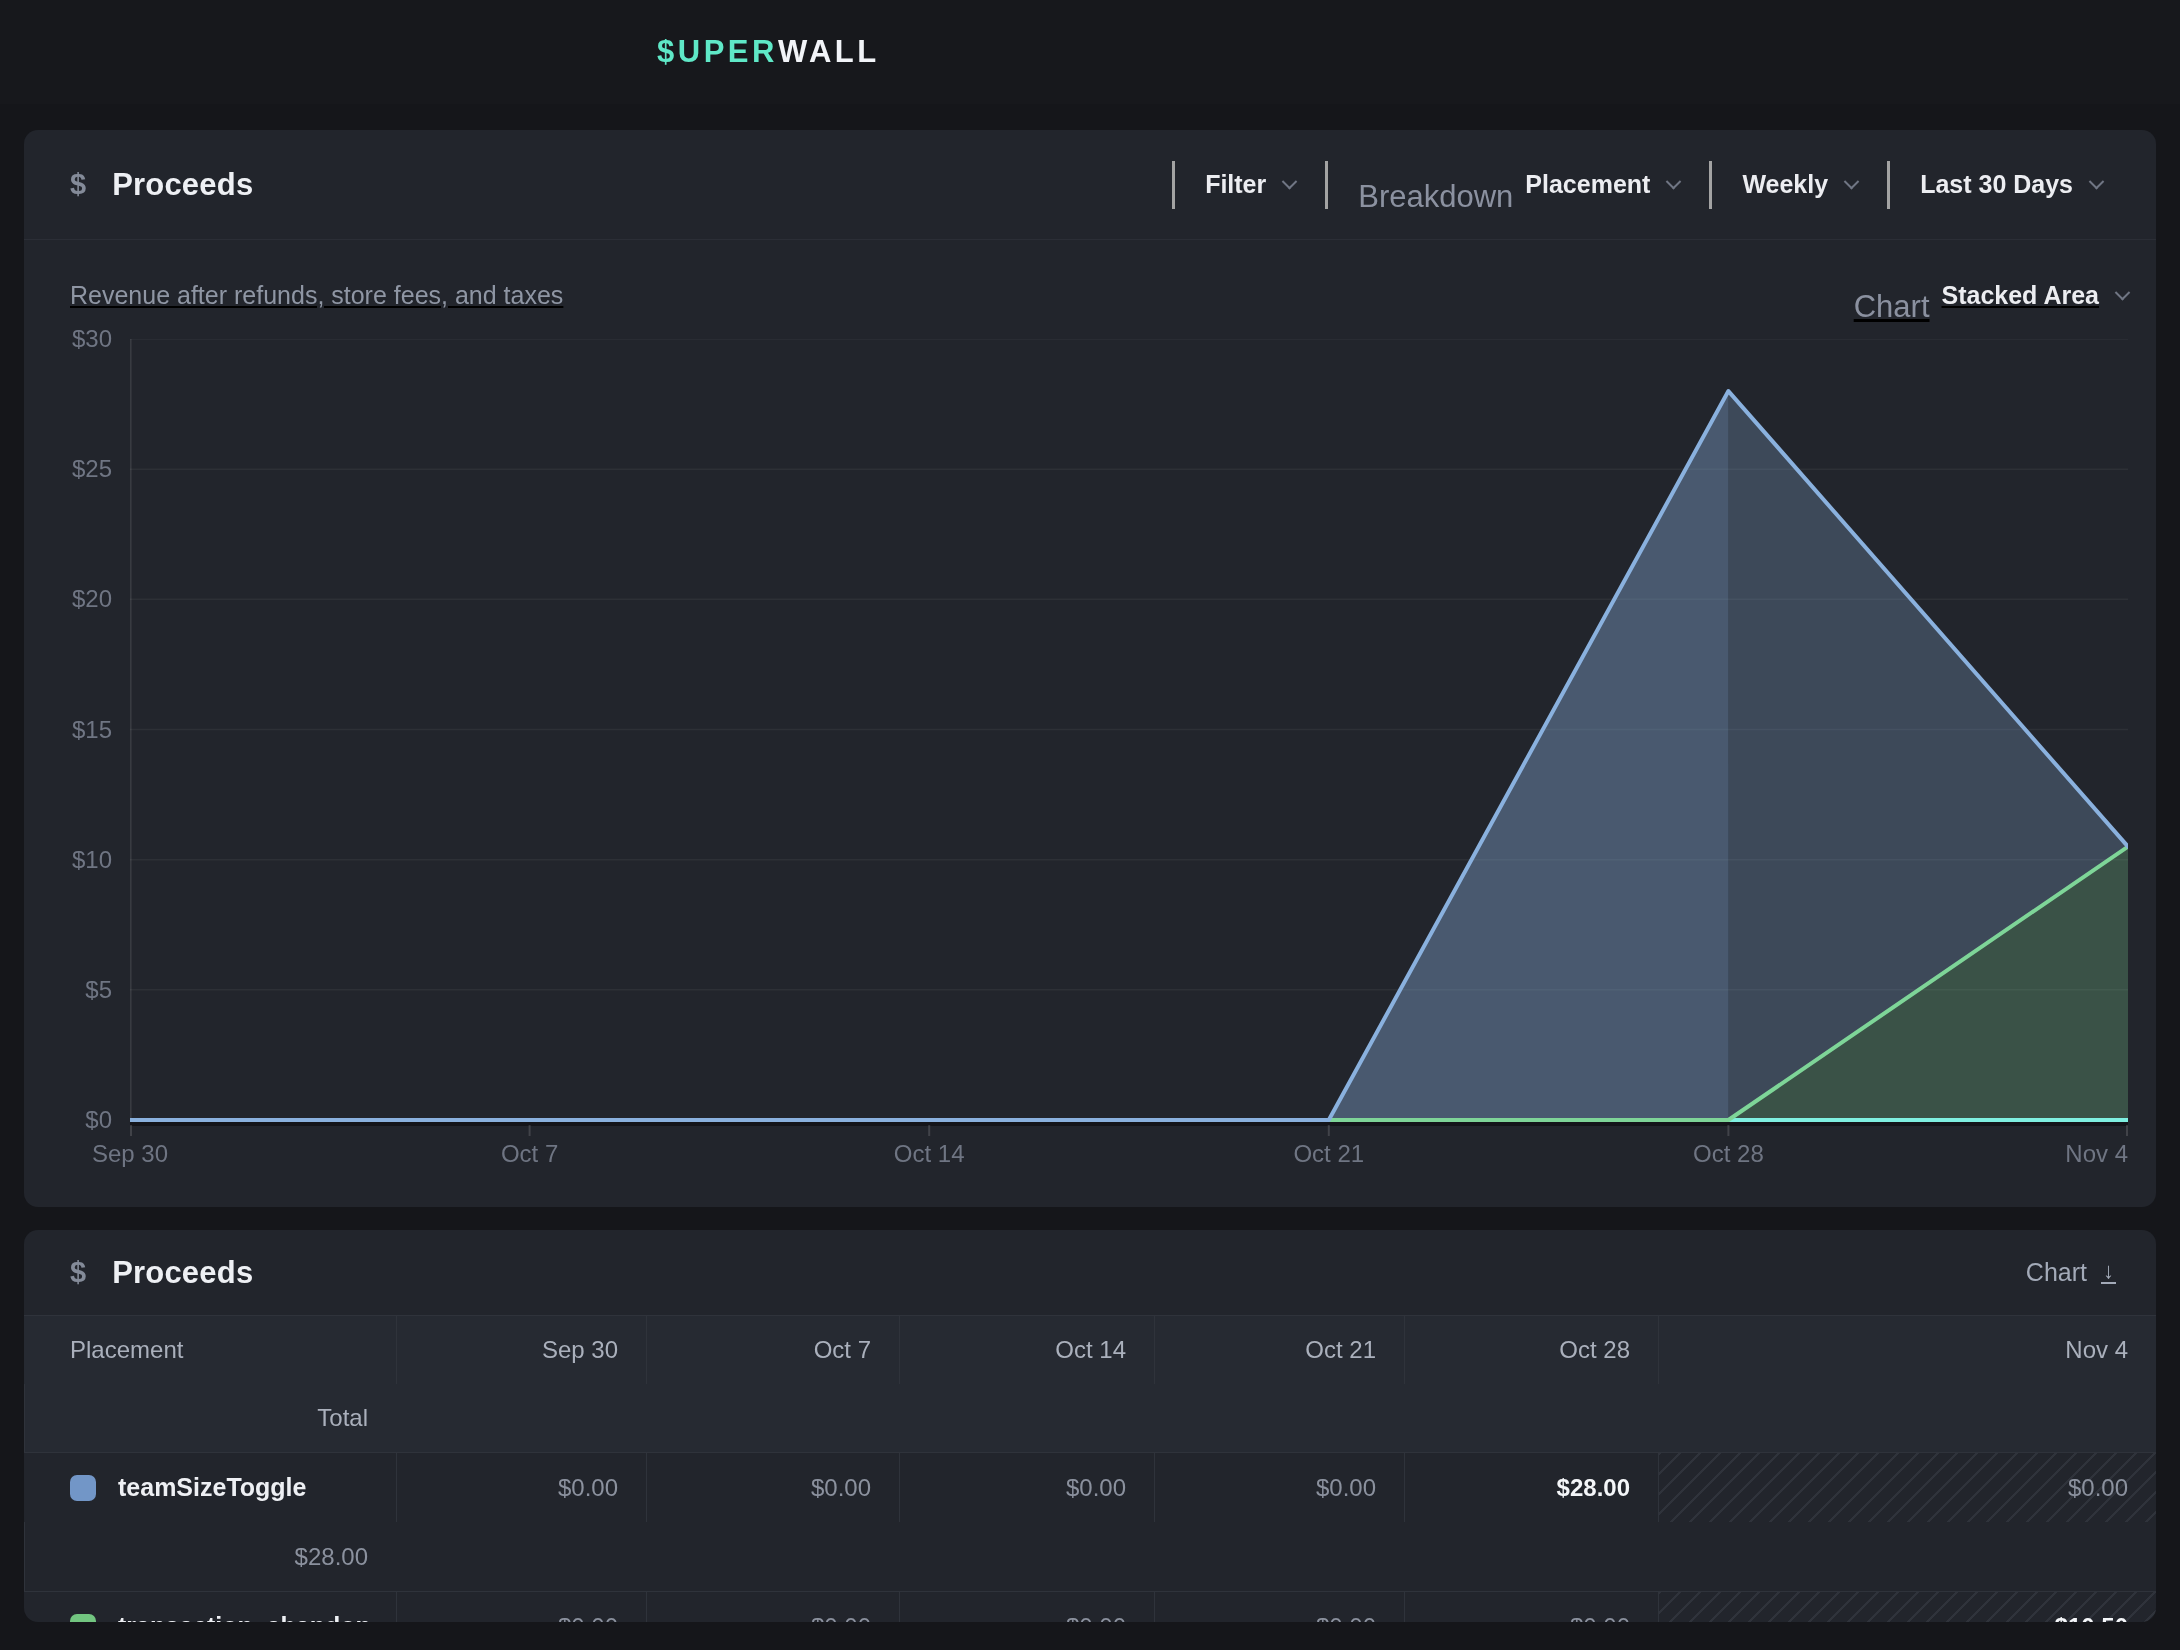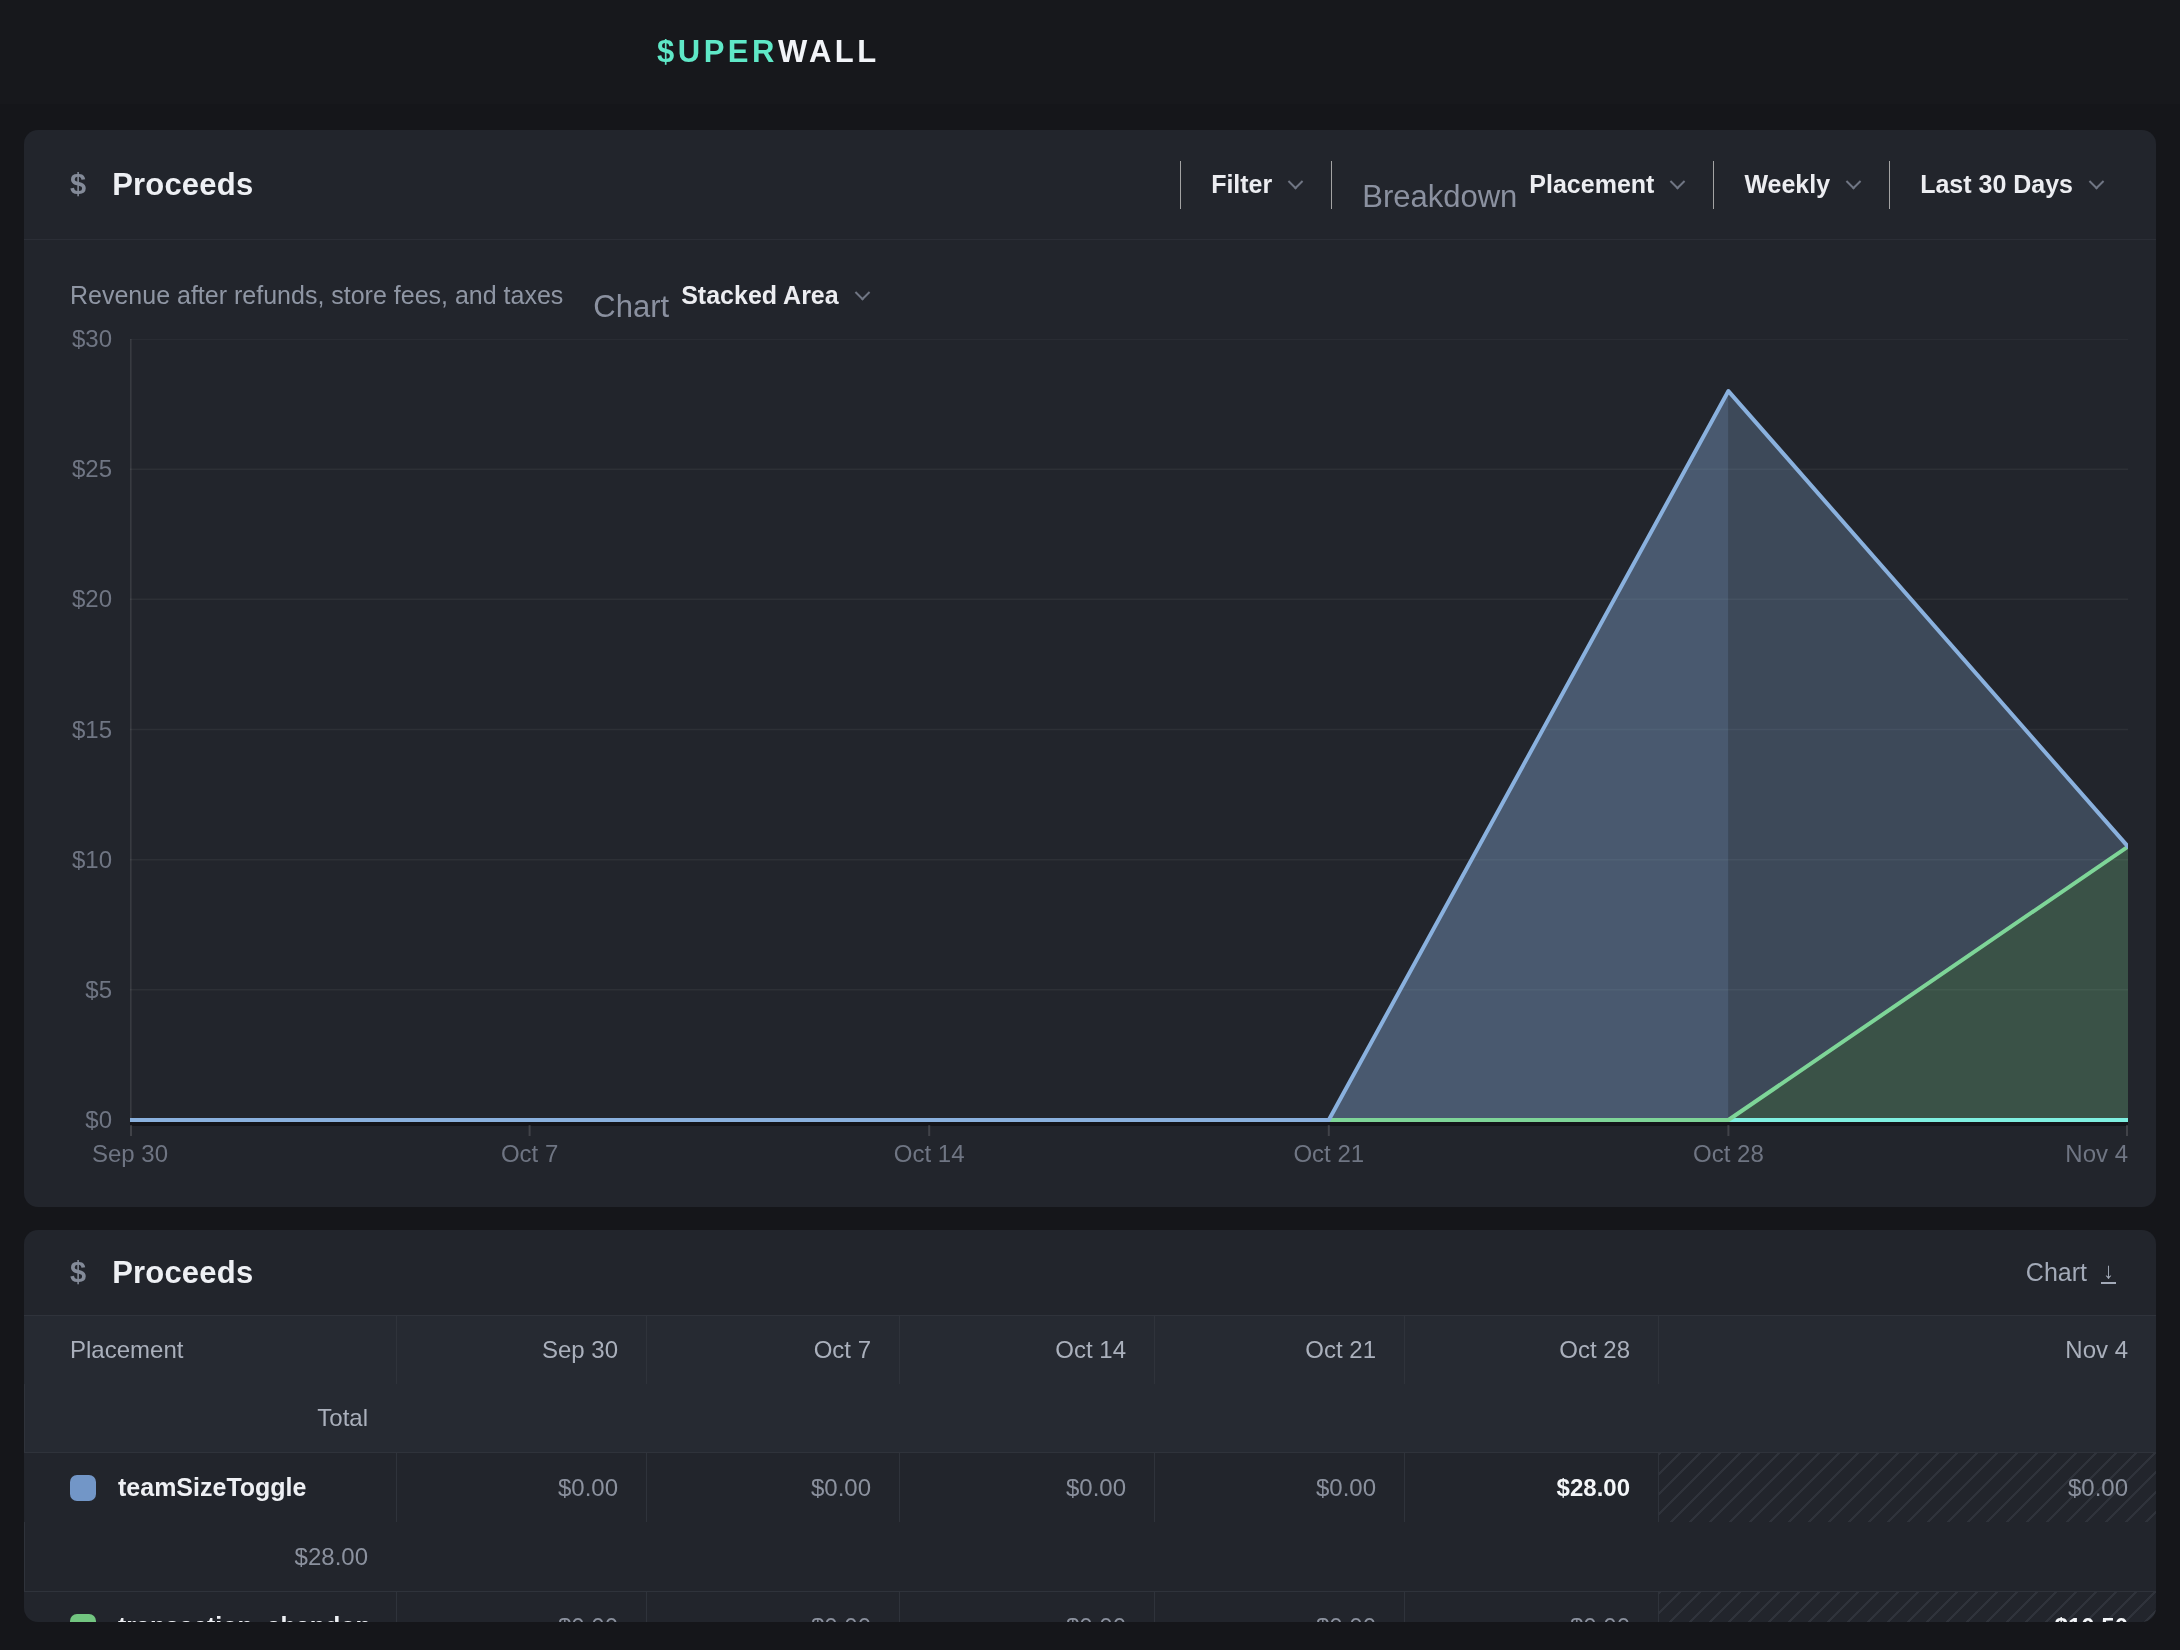--- a/index.html
+++ b/index.html
@@ -19,28 +19,28 @@
   .table-card { top:1230px; height:392px; overflow:hidden; }
 
   .card-header { display:flex; align-items:center; justify-content:space-between;
                  height:110px; border-bottom:1px solid #2b2e36; padding:0 24px 0 46px; }
   .title-group { display:flex; align-items:center; gap:26px; }
   .dollar-icon { color:#848b99; font-size:29px; font-weight:600; }
   .card-title { color:#eef0f4; font-size:31px; font-weight:700; letter-spacing:.2px; }
 
   .controls { display:flex; align-items:center; height:100%; }
   .control { display:flex; align-items:center; gap:12px; padding:0 30px; height:48px;
-             border-left:1px solid #a3a3a3; cursor:pointer; white-space:nowrap; }
+             border-left:3px solid #a3a3a3; cursor:pointer; white-space:nowrap; }
   .control .lbl { color:#ecedf1; font-size:25px; font-weight:600; }
   .control .muted { color:#8b91a0; font-size:31px; font-weight:500;margin-top:24px; }
   .chev { width:11px; height:11px; border-right:2.5px solid #707684; border-bottom:2.5px solid #707684;
           transform:rotate(45deg) translate(-2px,-2px); margin-left:6px; }
 
   .sub-row { position:absolute; top:140px; left:0; width:2132px; height:50px;
-             display:flex; align-items:center; padding:0 24px 0 46px; }
+             display:flex; align-items:center; justify-content:space-between; padding:0 24px 0 46px;text-decoration:underline; }
   .subtitle { color:#8f96a4; font-size:25px; }
   .chart-type { border-left:none; padding-right:4px; }
 
   
   .plot-wrap { position:absolute; top:209px; left:0; width:2132px; height:850px; }
   .plot-svg { position:absolute; left:106px; top:0; }
   .ylab { position:absolute; left:0; width:88px; text-align:right; color:#6f7583; font-size:24px; height:30px; line-height:30px; }
   .xlab { position:absolute; color:#6f7583; font-size:24px; top:800px; height:30px; line-height:30px; white-space:nowrap; }
 
   

